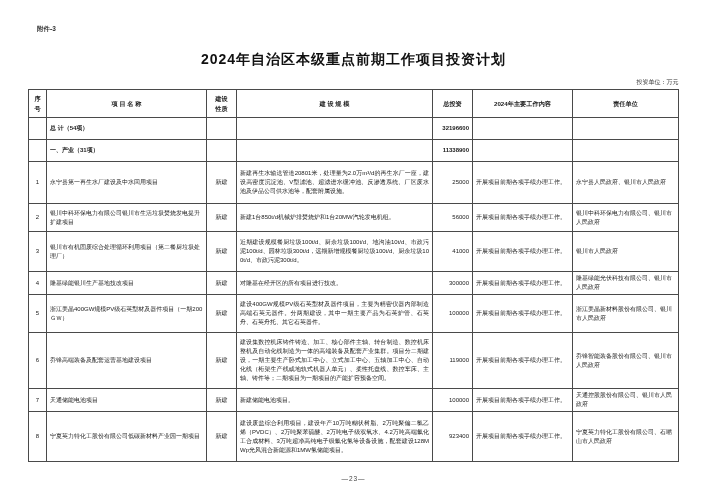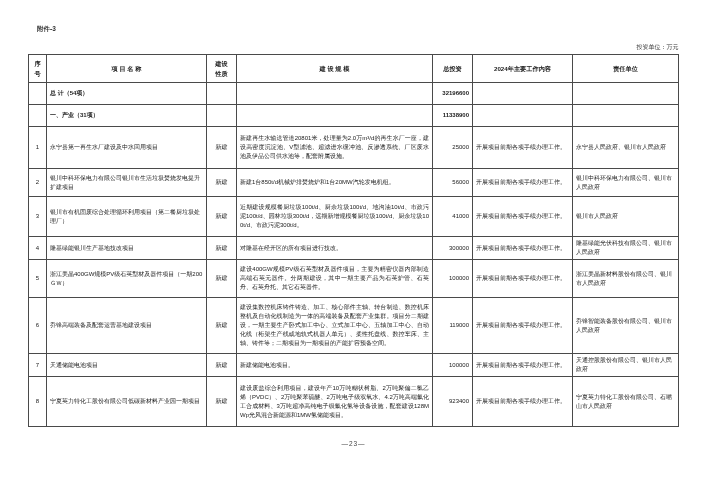--- a/index.html
+++ b/index.html
@@ -70,20 +70,21 @@
     font-size: 6.5px;
     color: #444;
     letter-spacing: 1px;
   }
 </style>
 </head>
 <body>
 
 <div class="page">
   <div class="attachment">附件-3</div>
+  <div class="title">2024年自治区本级重点前期工作项目投资计划</div>
   <div class="unit-note">投资单位：万元</div>
 
   <table class="inv">
     <colgroup>
       <col style="width:18px">
       <col style="width:160px">
       <col style="width:30px">
       <col style="width:196px">
       <col style="width:40px">
       <col style="width:100px">

